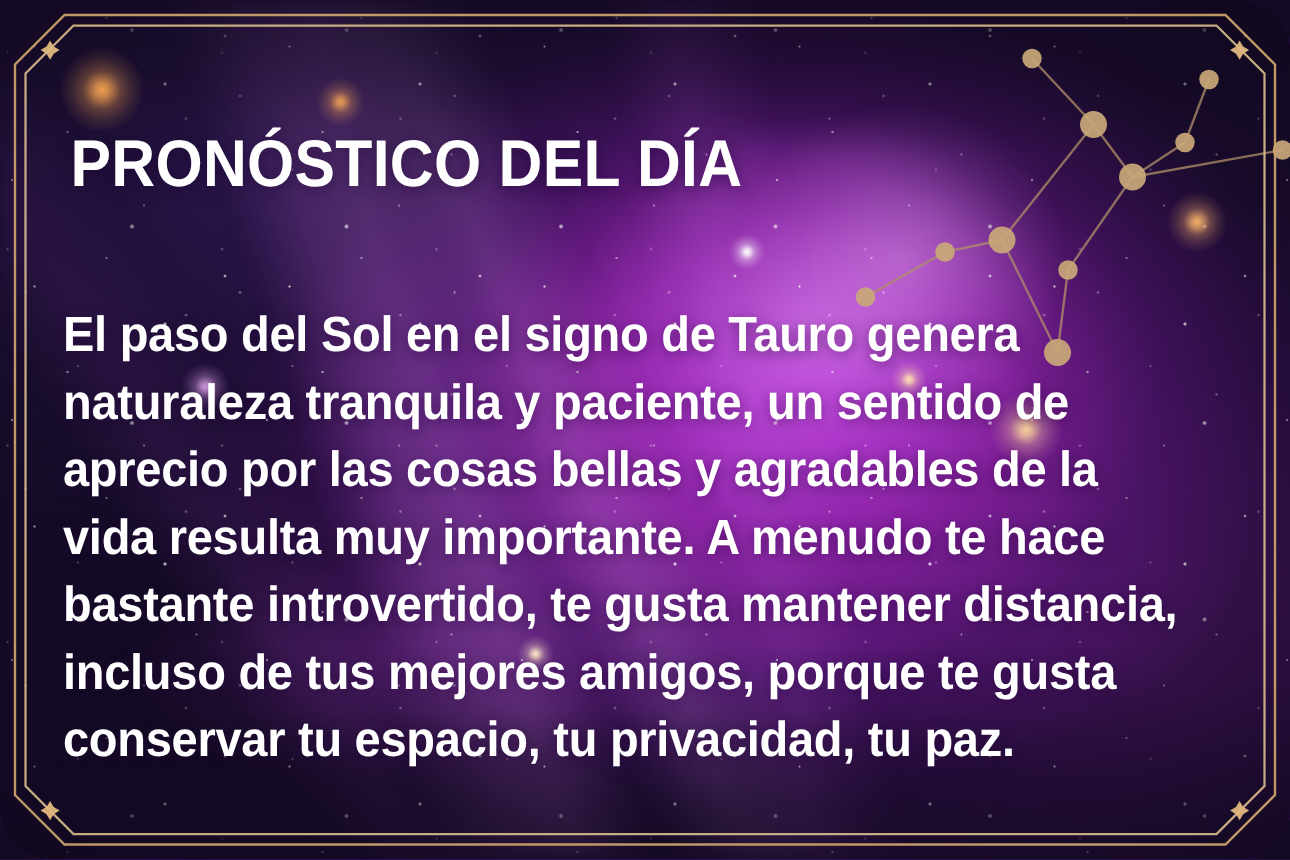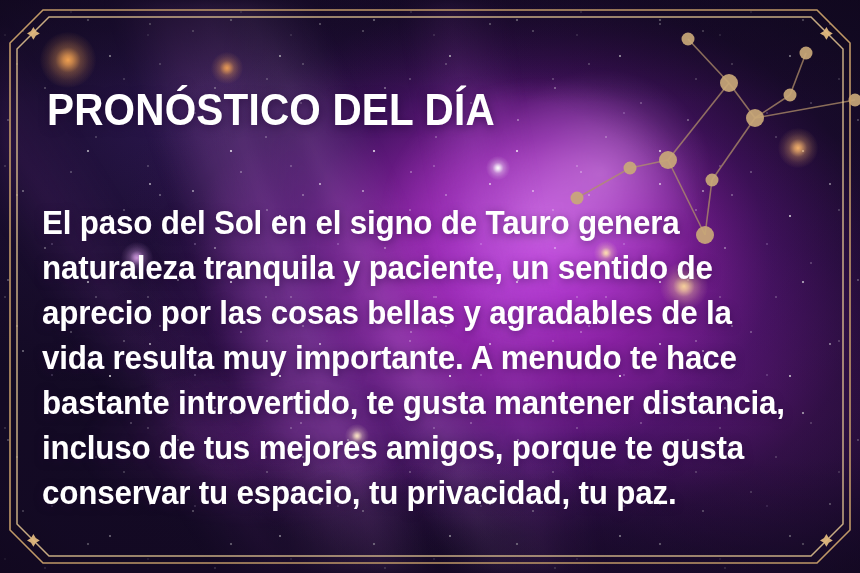--- a/index.html
+++ b/index.html
@@ -7,20 +7,21 @@
     padding: 0;
     background: #120a22;
   }
   #card {
     position: relative;
     width: 860px;
     height: 573px;
     overflow: hidden;
     font-family: "Liberation Sans", sans-serif;
     background: #4c1d95;
+    border-radius: 32px;
   }
 
   
   .bg-layer {
     position: absolute;
     inset: 0;
     pointer-events: none;
   }
   #bg-base {
     background:

